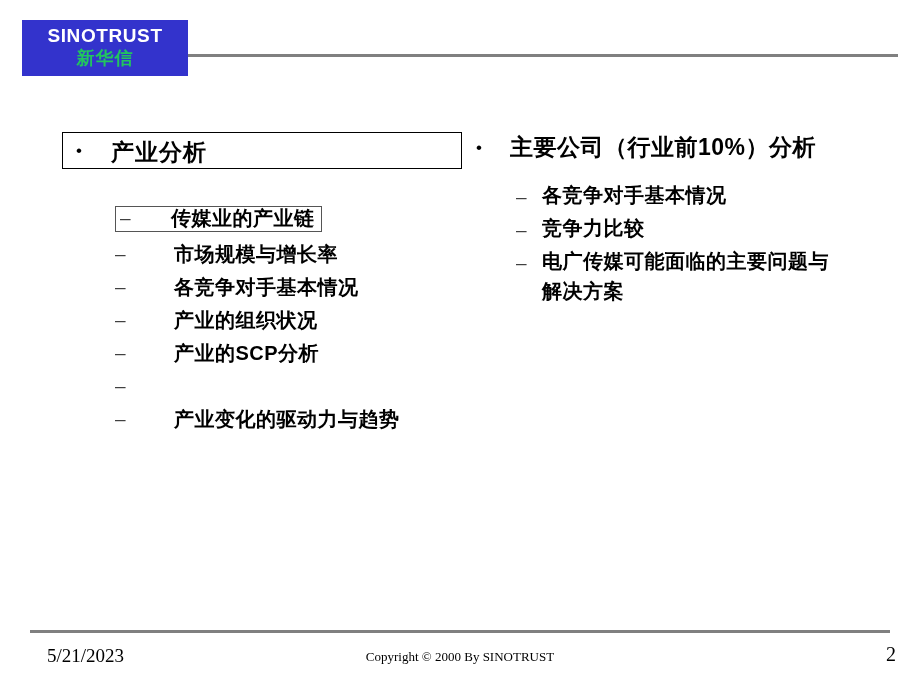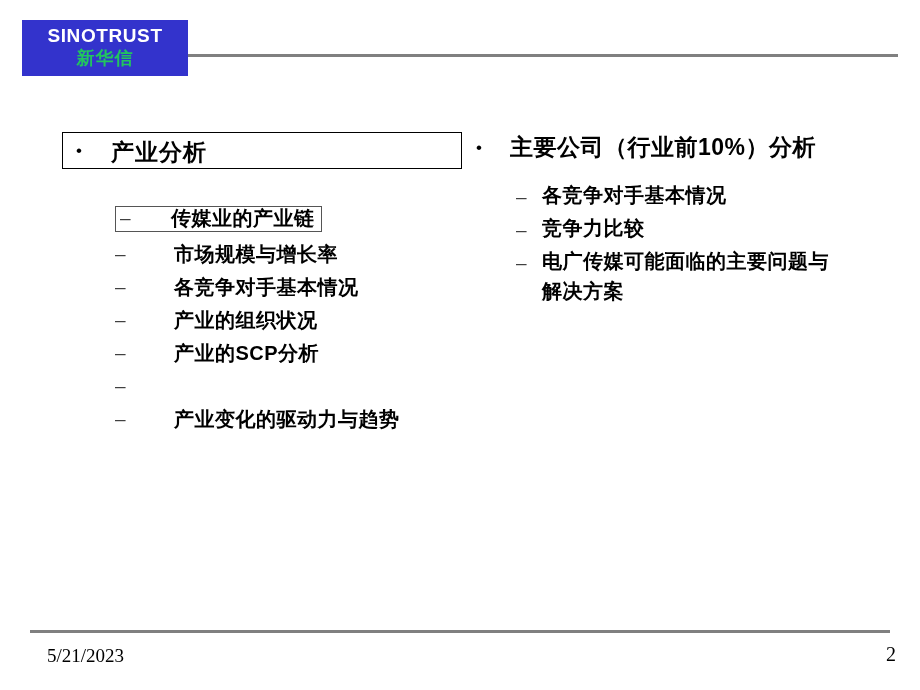--- a/index.html
+++ b/index.html
@@ -354,14 +354,15 @@
       </div>
 
     </div>
   </div>
 
 </div>
 
 <div id="slide-footer">
   <div id="footer-rule"></div>
   <div id="footer-date">5/21/2023</div>
+  <div id="footer-copyright">Copyright © 2000 By SINOTRUST</div>
   <div id="footer-page">2</div>
 </div>
 
 </body></html>

